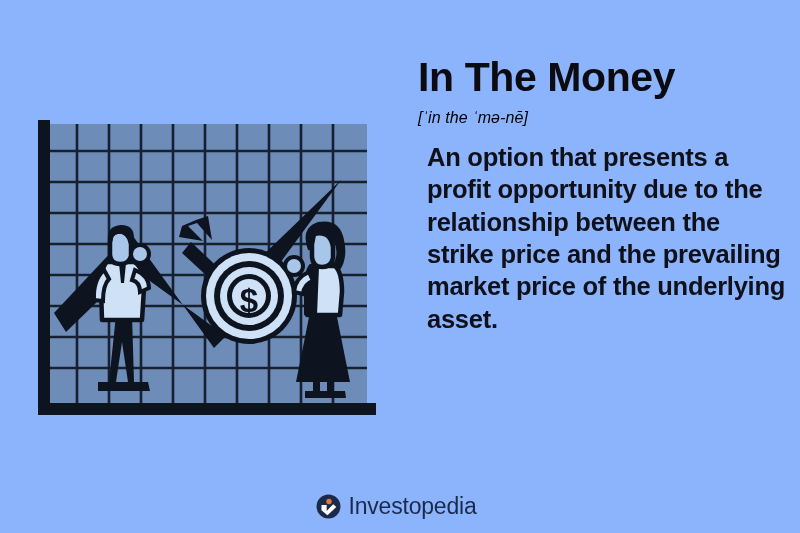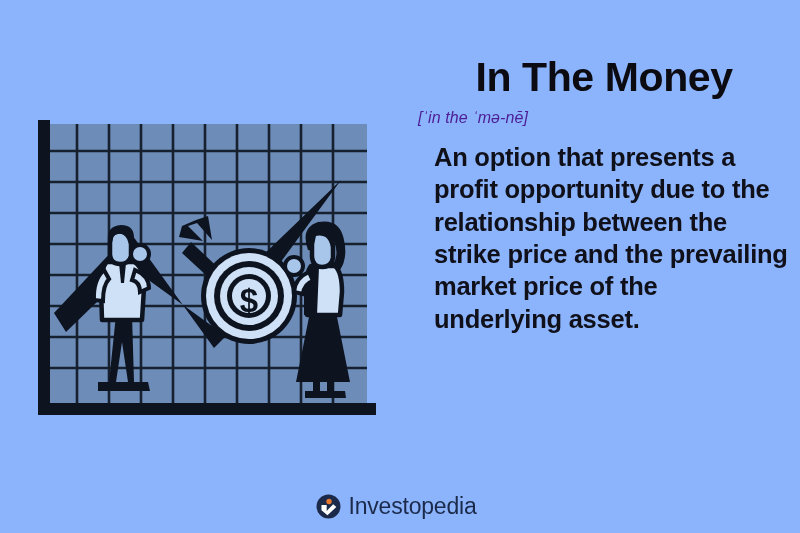--- a/index.html
+++ b/index.html
@@ -37,36 +37,35 @@
     top: 56px;
     width: 372px;
   }
   .term-title {
     font-size: 41px;
     font-weight: bold;
     line-height: 1.07;
     color: #0b0b11;
     letter-spacing: -0.4px;
     margin: 0;
-    text-align: center;
   }
   .pronunciation {
     font-size: 16px;
     font-style: italic;
     font-weight: normal;
-    color: #4c1d95;
+    color: #000000;
     margin: 9px 0 0 0;
     letter-spacing: 0.1px;
   }
   .definition {
     font-size: 25.5px;
     font-weight: bold;
     line-height: 1.27;
     color: #10101a;
-    margin: 14px 0 0 16px;
+    margin: 14px 0 0 9px;
     letter-spacing: -0.25px;
   }
 
   
   .brand {
     position: absolute;
     left: 0;
     right: 7px;
     bottom: 14px;
     display: flex;

